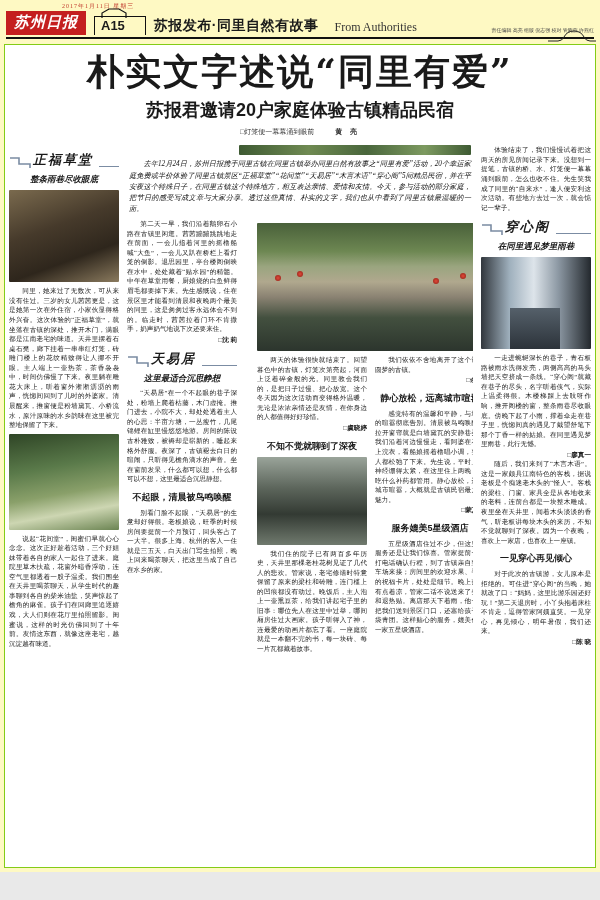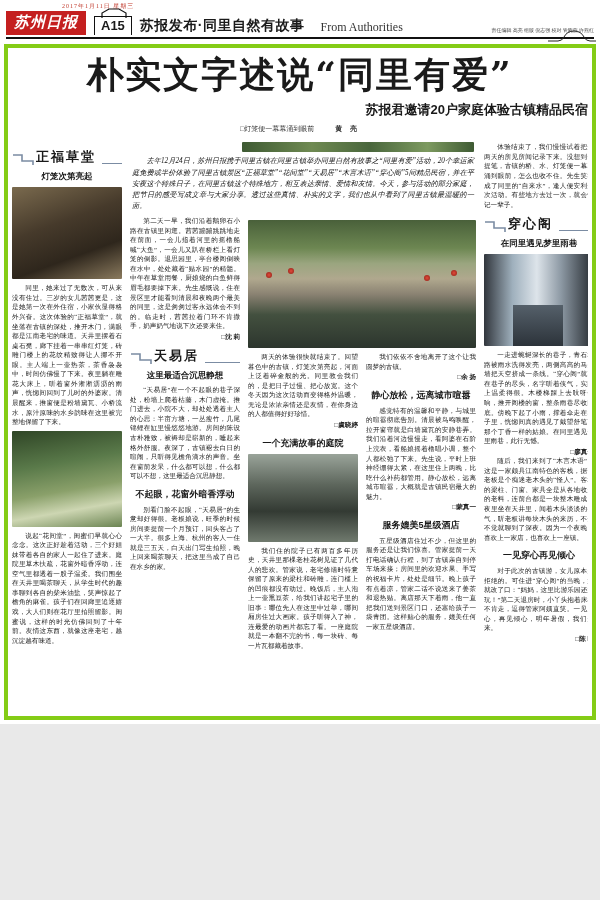--- a/index.html
+++ b/index.html
@@ -1,57 +1,57 @@
 <!DOCTYPE html>
 <html><head>
 <meta charset="utf-8">
 <style>
   * { margin:0; padding:0; box-sizing:border-box; }
   html,body { width:600px; background:#e9e9e9; font-family:"Liberation Serif", serif; }
-  .page { position:relative; width:600px; height:724px; background:#ffffff; overflow:hidden; color:#1a1a1a; }
+  .page { position:relative; width:600px; height:872px; background:#fef9c3; overflow:hidden; color:#1a1a1a; }
 
   
   .hdr { position:relative; height:42px; padding:2px 6px 0 6px; }
   .dateline { font-size:6px; color:#c0392b; letter-spacing:1px; padding-left:56px; }
   .hdr-row { display:flex; align-items:flex-end; height:26px; margin-top:2px; border-bottom:2px solid #111; padding-bottom:2px; }
   .masthead { background:#c41f1f; color:#fff; font-weight:bold; font-size:15px; padding:2px 8px 3px 8px; font-style:italic; letter-spacing:1px; white-space:nowrap; }
-  .pageno { position:relative; border:1px solid #111; border-bottom:none; font-weight:bold; font-size:13px; padding:1px 6px 2px 6px; margin-left:8px; font-family:"Liberation Sans", sans-serif; }
+  .pageno { position:relative; border:1px solid #111; border-bottom:none; font-weight:bold; font-size:13px; padding:1px 20px 2px 6px; margin-left:8px; font-family:"Liberation Sans", sans-serif; }
   .gable { position:absolute; top:-9px; left:6px; width:26px; height:10px; }
   .sec-title { font-weight:bold; font-size:14px; margin-left:8px; white-space:nowrap; letter-spacing:.5px; font-family:"Liberation Sans", sans-serif; }
   .sec-en { font-size:12px; color:#333; margin-left:16px; white-space:nowrap; font-family:Liberation Serif, serif; }
   .credits { font-size:5px; color:#444; margin-left:auto; white-space:nowrap; padding-bottom:2px; }
   .roofline-r { position:absolute; right:4px; top:26px; width:48px; height:16px; }
 
   
-  .frame { position:absolute; top:44px; left:4px; right:4px; bottom:4px; border:4px solid #84cc16; background:#fff; padding:6px 4px 22px 4px; overflow:hidden; }
+  .frame { position:absolute; top:44px; left:4px; right:4px; bottom:4px; border:1px solid #84cc16; background:#fff; padding:6px 4px 22px 4px; overflow:hidden; }
 
   .headline { text-align:center; font-size:36px; font-weight:bold; letter-spacing:2px; line-height:1.15; font-family:"DejaVu Serif", serif; }
-  .deck { text-align:right; font-size:13px; font-weight:bold; margin-top:6px; font-family:"Liberation Sans", sans-serif; }
+  .deck { text-align:center; font-size:18px; font-weight:bold; margin-top:6px; font-family:"Liberation Sans", sans-serif; }
   .byline { text-align:center; font-size:7px; color:#333; margin-top:5px; }
   .byline b { margin-left:21px; letter-spacing:3px; }
 
   
   .body { display:flex; gap:8px; margin-top:8px; height:742px; overflow:hidden; }
   .c { width:110px; flex:0 0 110px; overflow:hidden; }
   .middle { width:346px; flex:0 0 346px; display:flex; flex-direction:column; }
-  .mid-row { display:flex; gap:8px; flex:1; overflow:hidden; }
+  .mid-row { display:flex; gap:20px; flex:1; overflow:hidden; }
   .midright { width:228px; flex:0 0 228px; display:flex; flex-direction:column; }
   .mr-row { display:flex; gap:8px; flex:1; overflow:hidden; }
 
   .txt { font-size:6.6px; line-height:1.45; text-align:justify; color:#222; }
   .txt p { text-indent:2em; margin-bottom:1px; }
   .sig { display:block; text-align:right; text-indent:0; font-weight:bold; }
 
   .intro-strip { height:10px; border-radius:1px; margin:0 0 2px 112px; width:232px;
     background:linear-gradient(90deg,#3e5a33,#6f8a52 30%,#49663c 55%,#7d9a60 80%,#3e5a33); }
   .intro { font-size:7.2px; font-style:italic; line-height:1.55; text-align:justify; color:#111; padding:2px 2px 4px 2px; }
   .intro p { text-indent:2em; }
 
   
-  .sec { margin:6px 0 3px 0; }
+  .sec { margin:6px 0 3px 0;font-style:italic; }
   .sec-line { display:flex; align-items:flex-end; }
   .step { width:22px; height:12px; flex:0 0 22px; }
   .sec-name { font-size:13px; font-weight:bold; letter-spacing:2px; padding:0 6px 0 2px; white-space:nowrap; font-family:"Liberation Sans", sans-serif; }
   .sec-tail { flex:1; border-bottom:1.5px solid #7b8ca3; margin-bottom:2px; }
   .sec-sub { text-align:center; font-size:8.5px; font-weight:bold; margin-top:5px; font-family:"Liberation Sans", sans-serif; }
 
   .subhead { text-align:center; font-size:9px; font-weight:bold; margin:7px 0 4px 0; font-family:"Liberation Sans", sans-serif; }
 
   .ph { width:100%; border-radius:1px; margin:4px 0; position:relative; overflow:hidden; }
   .ph-teahouse { height:92px; background:linear-gradient(160deg,#7a6a4e 0%,#463a2b 40%,#2e261c 70%,#8a7a5e 100%); }
@@ -100,21 +100,21 @@
 
       <div class="c">
         <div class="sec">
           <div class="sec-line">
             <svg class="step" viewBox="0 0 22 12">
                 <path d="M1 1 L10 1 L10 7 L21 7 L21 11" fill="none" stroke="#7b8ca3" stroke-width="1.6"></path>
               </svg>
             <span class="sec-name">正福草堂</span>
             <span class="sec-tail"></span>
           </div>
-          <div class="sec-sub">灯笼次第亮起</div>
+          <div class="sec-sub">整条雨巷尽收眼底</div>
         </div>
         <div class="ph ph-teahouse"></div>
         <div class="txt">
             <p>同里，她来过了无数次，可从来没有住过。三岁的女儿茜茜更是，这是她第一次在外住宿，小家伙显得格外兴奋。这次体验的“正福草堂”，就坐落在古镇的深处，推开木门，满眼都是江南老宅的味道。天井里摆着石桌石凳，廊下挂着一串串红灯笼，砖雕门楼上的花纹精致得让人挪不开眼。主人端上一壶热茶，茶香袅袅中，时间仿佛慢了下来。夜里躺在雕花大床上，听着窗外淅淅沥沥的雨声，恍惚间回到了儿时的外婆家。清晨醒来，推窗便是粉墙黛瓦、小桥流水，原汁原味的水乡韵味在这里被完整地保留了下来。</p>
           </div>
         <div class="ph ph-garden"></div>
         <div class="txt">
             <p>说起“花间堂”，闺蜜们早就心心念念。这次正好趁着活动，三个好姐妹带着各自的家人一起住了进来。庭院里草木扶疏，花窗外暗香浮动，连空气里都透着一股子温柔。我们围坐在天井里喝茶聊天，从学生时代的趣事聊到各自的柴米油盐，笑声惊起了檐角的麻雀。孩子们在回廊里追逐嬉戏，大人们则在花厅里拍照留影。闺蜜说，这样的时光仿佛回到了十年前。友情这东西，就像这座老宅，越沉淀越有味道。</p>
           </div>
       </div>
@@ -137,41 +137,41 @@
                     <path d="M1 1 L10 1 L10 7 L21 7 L21 11" fill="none" stroke="#7b8ca3" stroke-width="1.6"></path>
                   </svg>
                 <span class="sec-name">天易居</span>
                 <span class="sec-tail"></span>
               </div>
               <div class="sec-sub">这里最适合沉思静想</div>
             </div>
             <div class="txt">
                 <p>“天易居”在一个不起眼的巷子深处，粉墙上爬着枯藤，木门虚掩。推门进去，小院不大，却处处透着主人的心思：半亩方塘，一丛瘦竹，几尾锦鲤在缸里慢悠悠地游。房间的陈设古朴雅致，被褥却是崭新的，睡起来格外舒服。夜深了，古镇褪去白日的喧闹，只听得见檐角滴水的声音。坐在窗前发呆，什么都可以想，什么都可以不想，这里最适合沉思静想。</p>
               </div>
-            <div class="subhead">不起眼，花窗外暗香浮动</div>
+            <div class="subhead">不起眼，清晨被鸟鸣唤醒</div>
             <div class="txt">
                 <p>别看门脸不起眼，“天易居”的生意却好得很。老板娘说，旺季的时候房间要提前一个月预订，回头客占了一大半。很多上海、杭州的客人一住就是三五天，白天出门写生拍照，晚上回来喝茶聊天，把这里当成了自己在水乡的家。</p>
               </div>
           </div>
 
           <div class="midright">
             <div class="ph ph-canal">
               <span class="lantern" style="left:18px;top:52px;"></span>
               <span class="lantern" style="left:40px;top:48px;"></span>
               <span class="lantern" style="left:176px;top:55px;"></span>
               <span class="lantern" style="left:203px;top:50px;"></span>
             </div>
             <div class="mr-row">
 
               <div class="c">
                 <div class="txt">
                   <p>两天的体验很快就结束了。回望暮色中的古镇，灯笼次第亮起，河面上泛着碎金般的光。同里教会我们的，是把日子过慢、把心放宽。这个冬天因为这次活动而变得格外温暖，无论是浓浓亲情还是友情，在你身边的人都值得好好珍惜。</p>
                   <span class="sig">□虞晓婷</span>
                 </div>
-                <div class="subhead">一个充满故事的庭院</div>
+                <div class="subhead">不知不觉就聊到了深夜</div>
                 <div class="ph ph-courtyard"></div>
                 <div class="txt">
                     <p>我们住的院子已有两百多年历史，天井里那棵老桂花树见证了几代人的悲欢。管家说，老宅修缮时特意保留了原来的梁柱和砖雕，连门槛上的凹痕都没有动过。晚饭后，主人泡上一壶熏豆茶，给我们讲起宅子里的旧事：哪位先人在这里中过举，哪间厢房住过大画家。孩子听得入了神，连最爱的动画片都忘了看。一座庭院就是一本翻不完的书，每一块砖、每一片瓦都藏着故事。</p>
                   </div>
               </div>
 
               <div class="c">
                 <div class="txt">
                   <p>我们依依不舍地离开了这个让我圆梦的古镇。</p>
                   <span class="sig">□余 扬</span>

